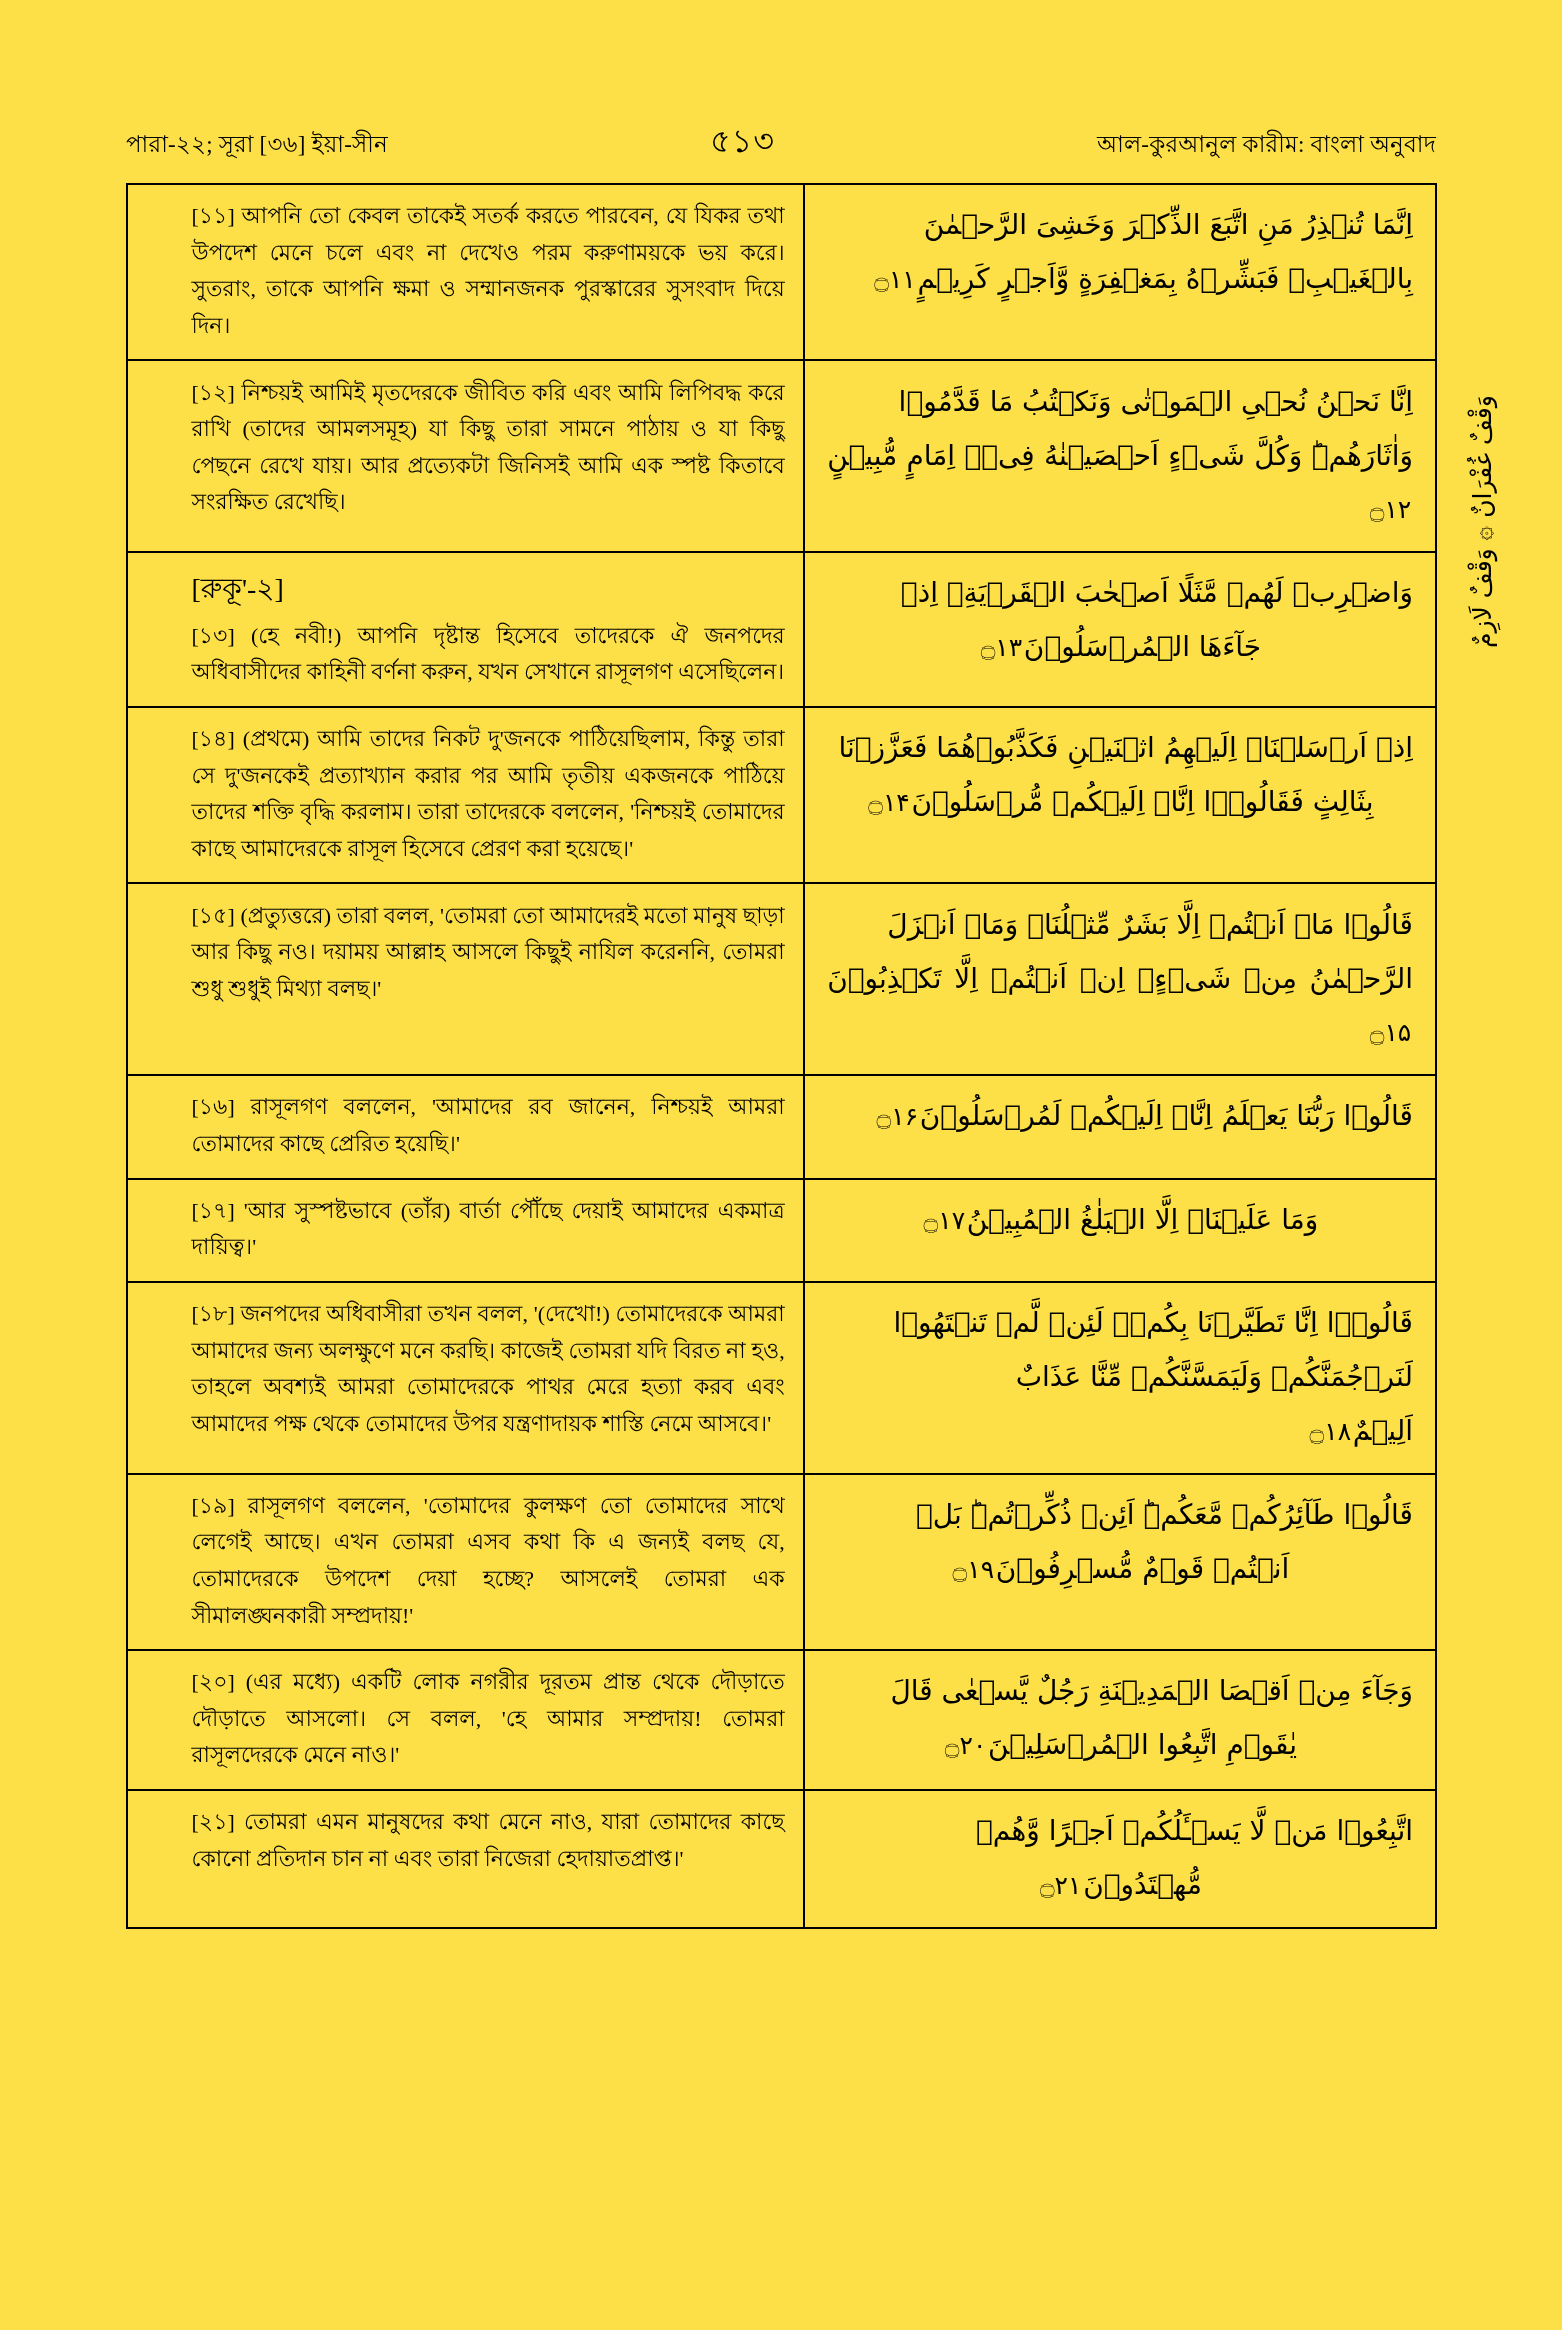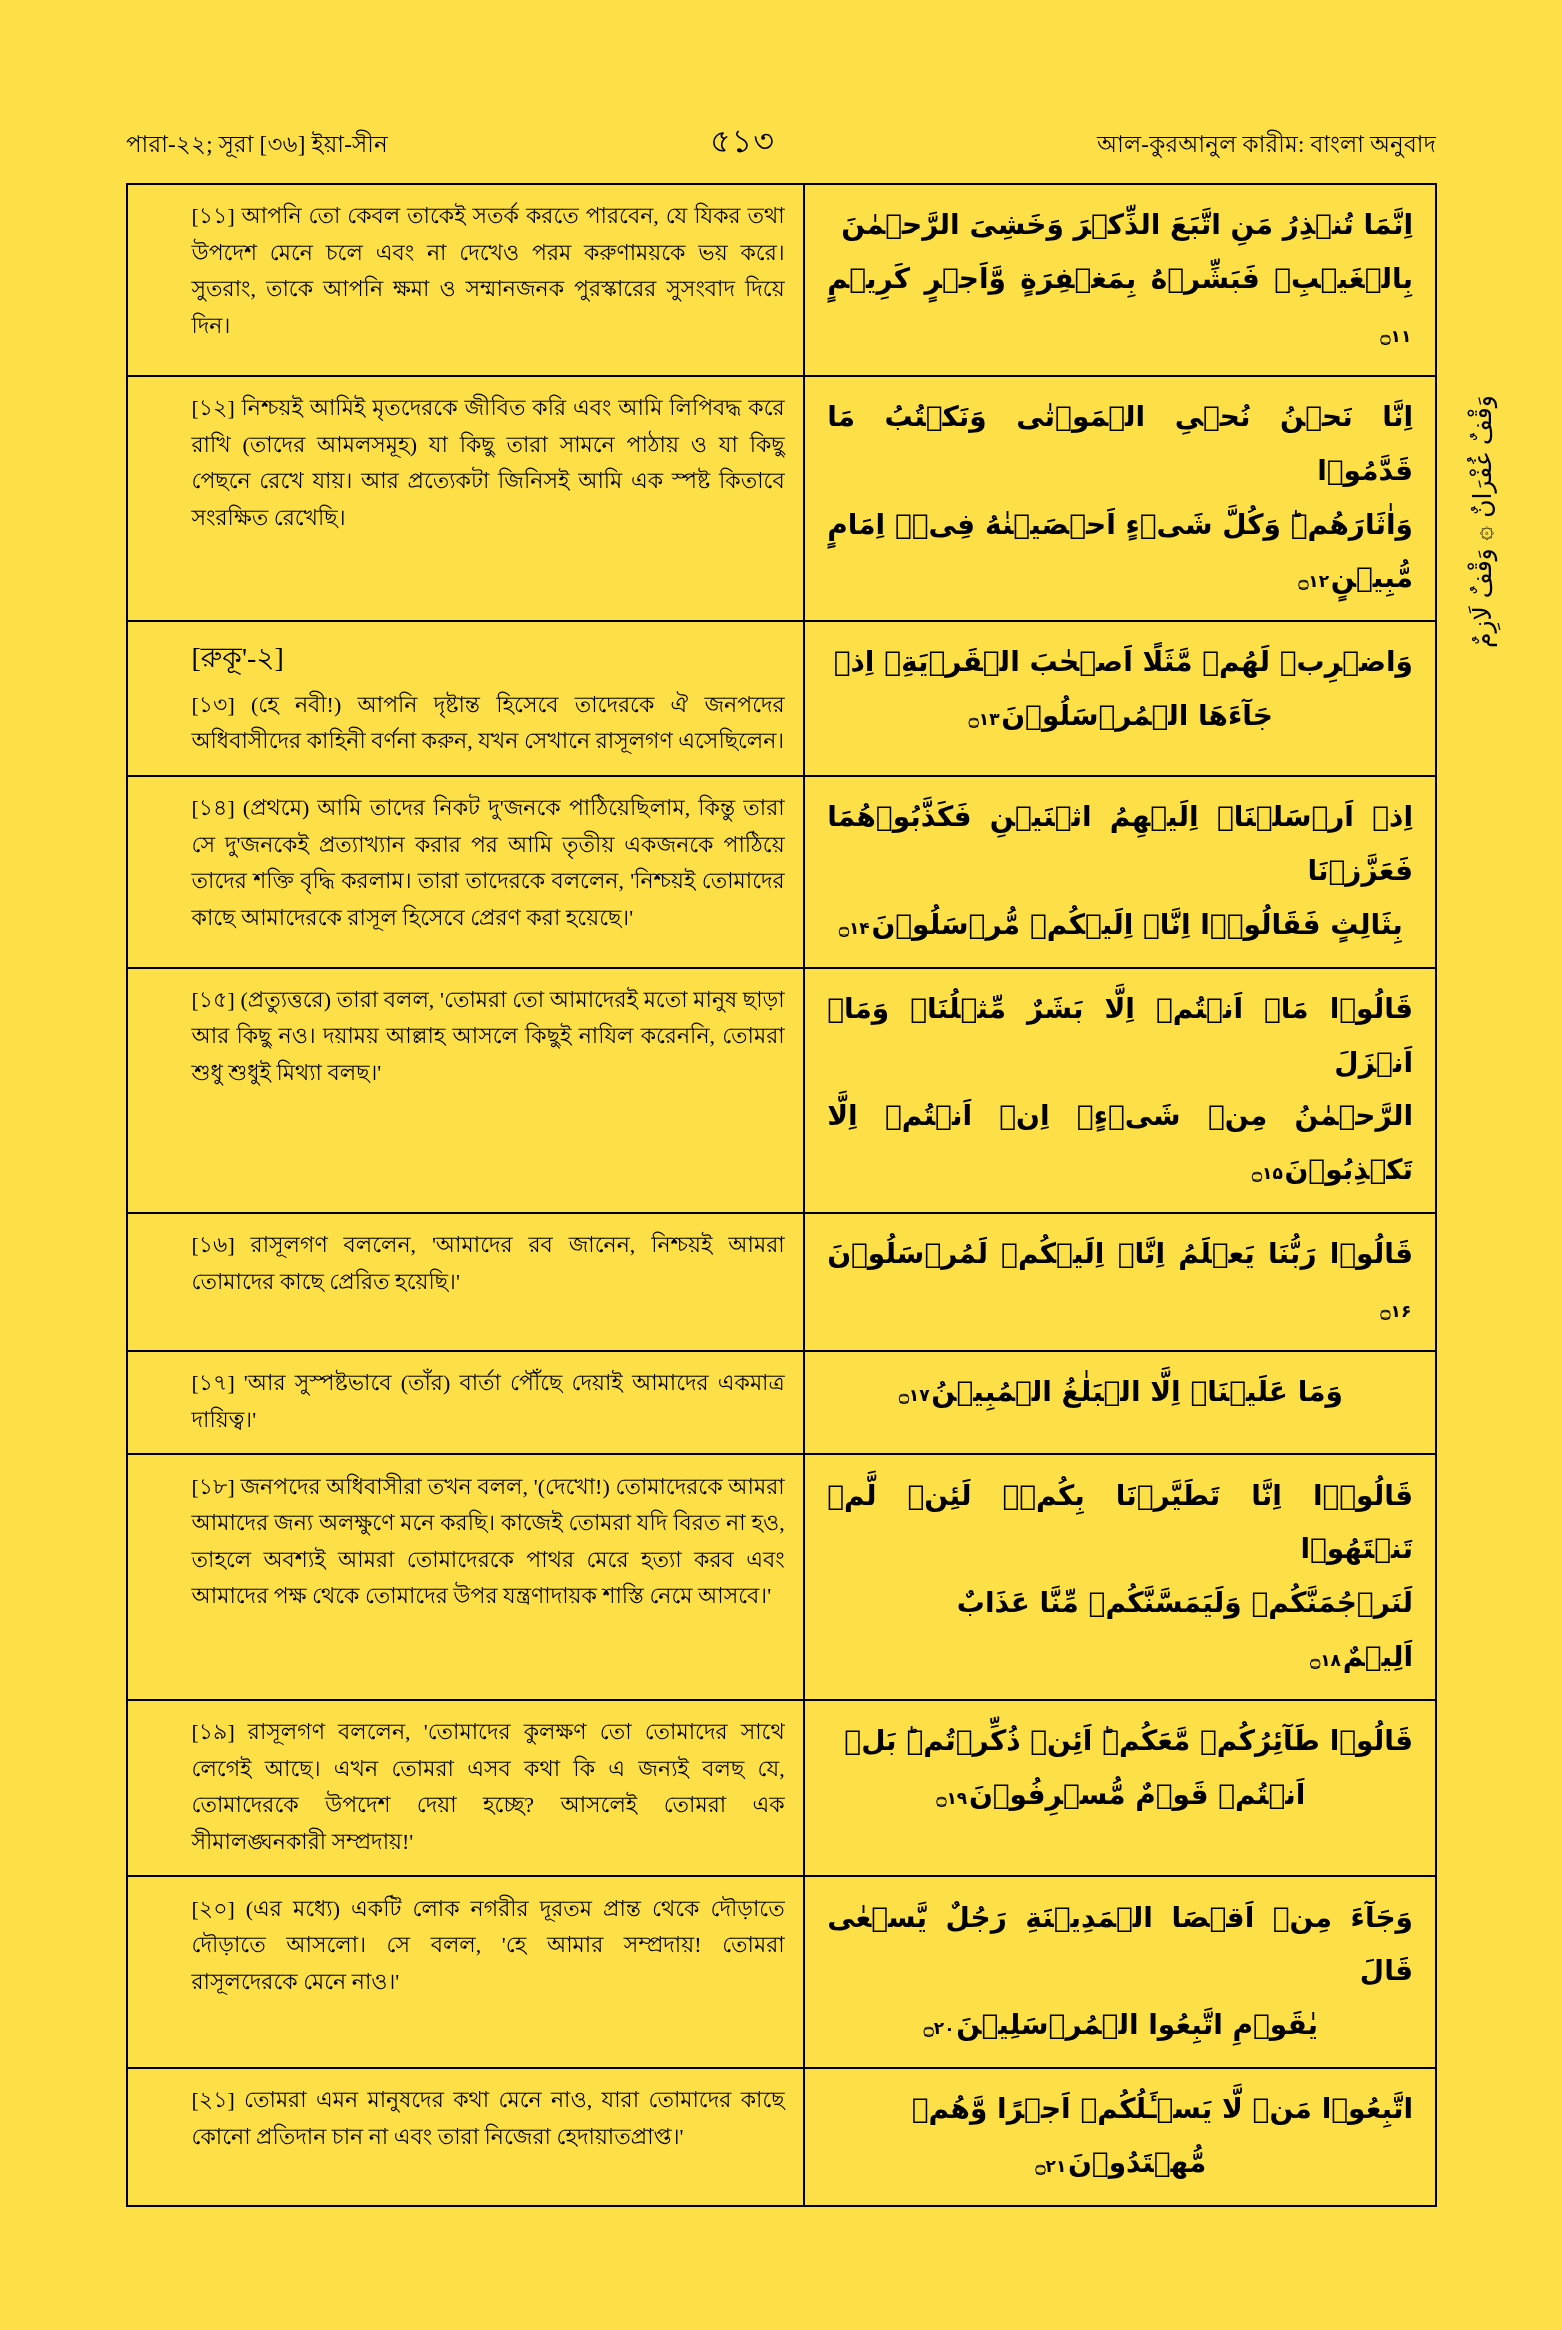--- a/index.html
+++ b/index.html
@@ -81,34 +81,33 @@
     padding: 13.4px 22px 15px 22px;
     direction: rtl;
     text-align: justify;
     text-align-last: right;
     font-size: 28px;
     line-height: 1.92;
     font-family: "DejaVu Sans", "Liberation Sans", sans-serif;
   }
   .cell-ar .aline {
     display: block;
-    font-weight: bold;
   }
   .cell-ar .center {
     text-align: center;
     text-align-last: center;
   }
   .ruku-head {
     text-align: center;
     font-size: 28px;
     margin-bottom: 5px;
     direction: ltr;
   }
   .vnum {
-    font-size: 17px;
+    font-size: 25px;
     display: inline-block;
     padding: 0 1.7px;
   }
 
   
   .side-note {
     position: absolute;
     top: 395px;
     left: 1462px;
     width: 92px;

